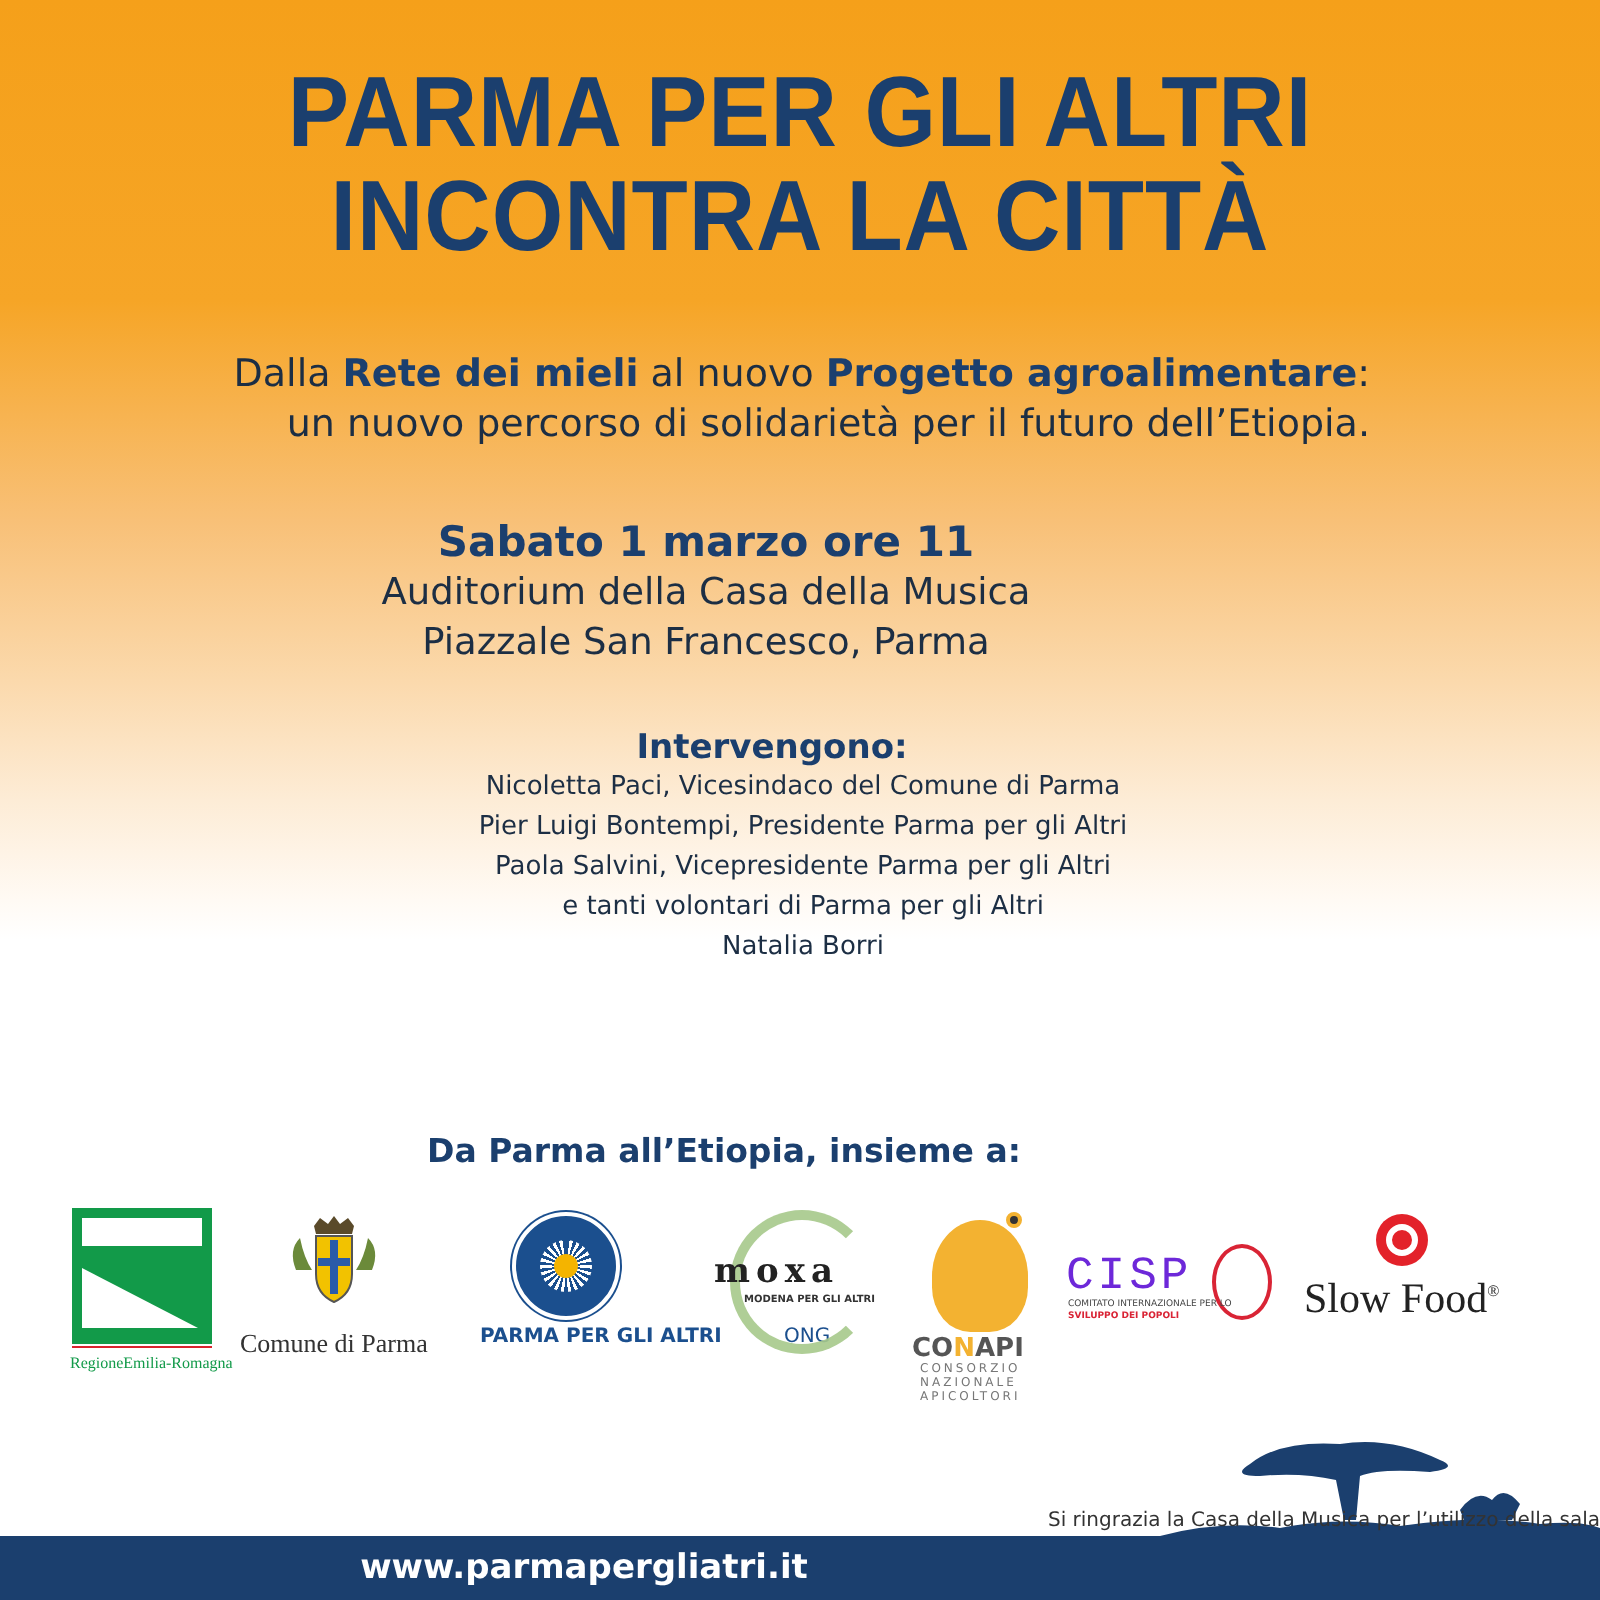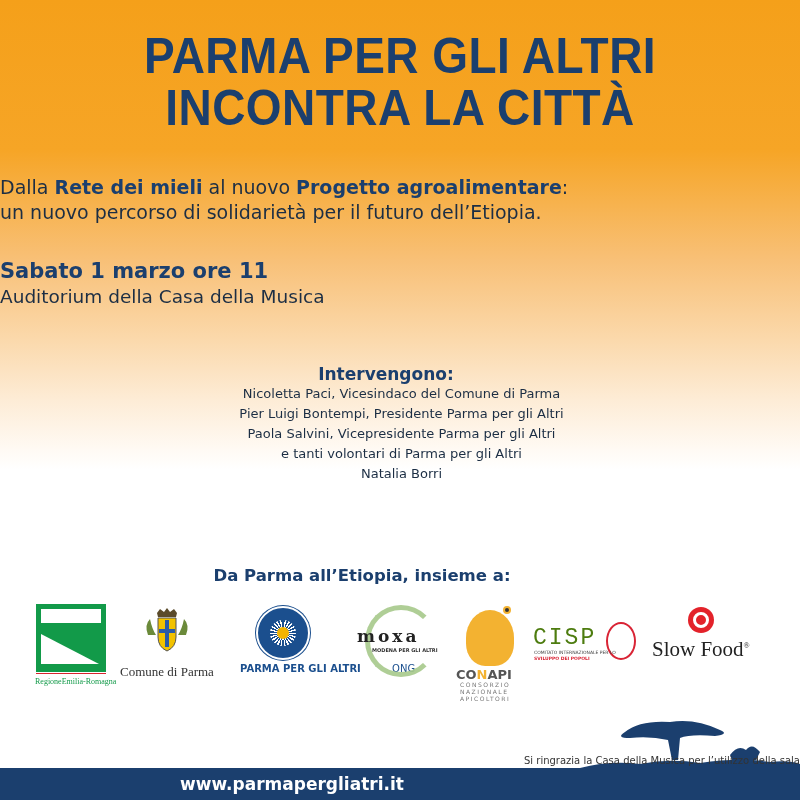--- a/index.html
+++ b/index.html
@@ -24,29 +24,29 @@
       font-family: "Liberation Sans", sans-serif;
       font-weight: 700;
       color: #1b3f6e;
       font-size: 50px;
       line-height: 52px;
       letter-spacing: 0.5px;
       transform: scaleX(0.92);
     }
     .subtitle {
       position: absolute; left: 0; top: 175px; width: 685px;
-      text-align: left;
+      text-align: right;
       font-size: 19px; line-height: 25px;
       color: #1c2e44;
       font-family: "DejaVu Sans", sans-serif;
     }
     .subtitle b { color: #1b3f6e; font-weight: 700; }
     .when {
       position: absolute; left: 0; top: 258px; width: 706px;
-      text-align: left;
+      text-align: center;
     }
     .when .date {
       font-weight: 700; color: #1b3f6e; font-size: 21px; line-height: 26px;
     }
     .when .place {
       font-size: 18.5px; line-height: 25px; color: #1c2e44;
     }
     .speakers {
       position: absolute; left: 0; top: 364px; width: 772px;
       text-align: center; color: #1c2e44;
@@ -94,21 +94,21 @@
     .moxa-sub { left: 372px; top: 647px; font-size: 5px; font-weight: 700; color: #333; }
 
     
     .conapi-hive { left: 466px; top: 610px; width: 48px; height: 56px; border-radius: 50% 50% 40% 40%; background: #f3b231; }
     .conapi-bee { left: 503px; top: 606px; width: 8px; height: 8px; border-radius: 50%; background: #333; border: 2px solid #f3b231; }
     .conapi-label { left: 456px; top: 667px; font-size: 13px; font-weight: 700; color: #555; }
     .conapi-label .n { color: #f3b231; }
     .conapi-sub { left: 460px; top: 681px; font-size: 6px; line-height: 7px; color: #777; letter-spacing: 1.5px; }
 
     
-    .cisp-label { left: 533px; top: 625px; font-family: "Liberation Mono", monospace; font-size: 23px; color: #4d7c0f; letter-spacing: 2px; }
+    .cisp-label { left: 533px; top: 625px; font-family: "Liberation Mono", monospace; font-size: 23px; color: #6d28d9; letter-spacing: 2px; }
     .cisp-sub { left: 534px; top: 650px; font-size: 4.5px; line-height: 6px; color: #444; }
     .cisp-sub b { color: #d92435; }
     .cisp-fig { left: 606px; top: 622px; width: 30px; height: 38px; border-radius: 50%; border: 2px solid #d92435; }
 
     
     .slow-snail { left: 688px; top: 607px; width: 26px; height: 26px; border-radius: 50%; background: #e3222a; }
     .slow-snail .swirl { position: absolute; left: 5px; top: 5px; width: 16px; height: 16px; border-radius: 50%; border: 3px solid #fff; }
     .slow-label { left: 652px; top: 637px; font-family: "Liberation Serif", serif; font-size: 21px; color: #222; }
     .slow-label sup { font-size: 8px; }
 
@@ -137,20 +137,21 @@
 </div>
 
 <div class="subtitle">
   <div><span>Dalla </span><b>Rete dei mieli</b><span> al nuovo </span><b>Progetto agroalimentare</b><span>:</span></div>
   <div>un nuovo percorso di solidarietà per il futuro dell’Etiopia.</div>
 </div>
 
 <div class="when">
   <div class="date">Sabato 1 marzo ore 11</div>
   <div class="place">Auditorium della Casa della Musica</div>
+  <div class="place">Piazzale San Francesco, Parma</div>
 </div>
 
 <div class="speakers">
   <div class="heading">Intervengono:</div>
   <div class="line">Nicoletta Paci, Vicesindaco del Comune di Parma</div>
   <div class="line">Pier Luigi Bontempi, Presidente Parma per gli Altri</div>
   <div class="line">Paola Salvini, Vicepresidente Parma per gli Altri</div>
   <div class="line">e tanti volontari di Parma per gli Altri</div>
   <div class="line">Natalia Borri</div>
 </div>

